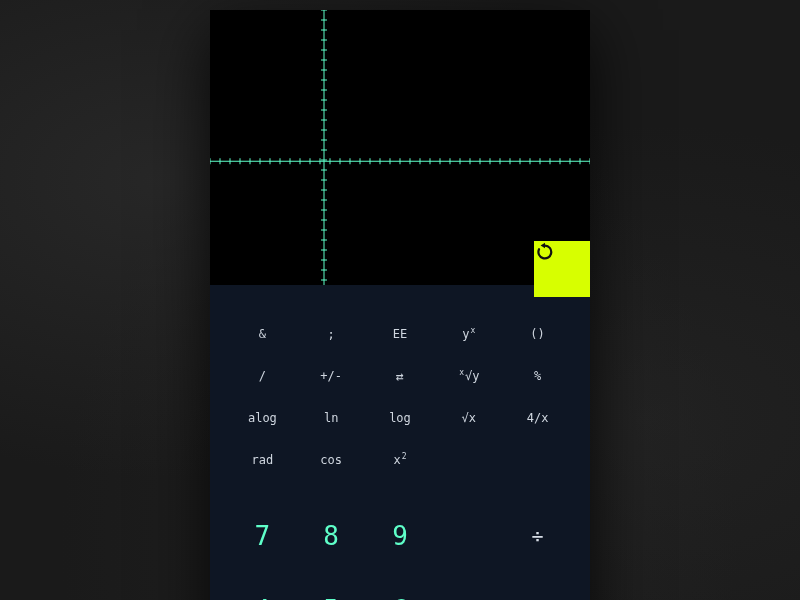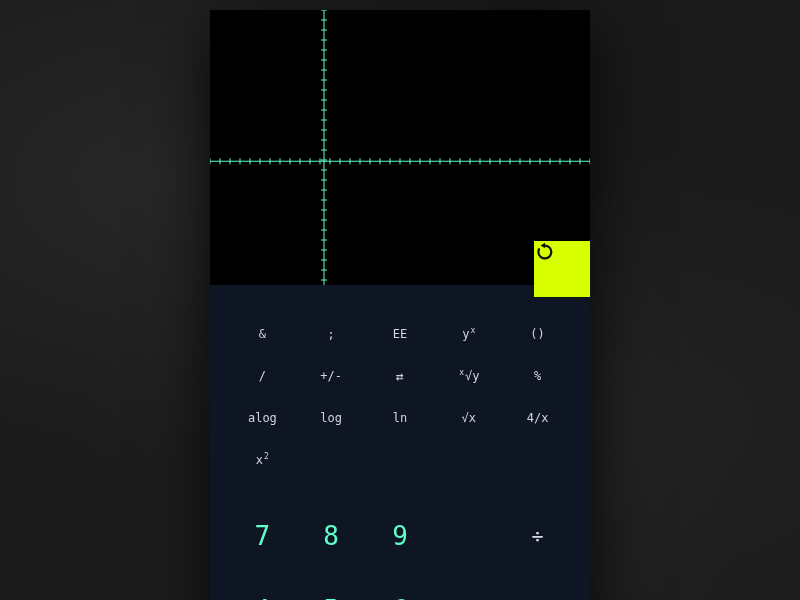--- a/index.html
+++ b/index.html
@@ -203,33 +203,39 @@
           </div>
           <div class="key">
             <span>%</span>
           </div>
         </div>
         <div class="row">
           <div class="key">
             <span>alog</span>
           </div>
           <div class="key">
+            <span>ln</span>
+          </div>
+          <div class="key">
             <span>log</span>
           </div>
           <div class="key">
-            <span>ln</span>
-          </div>
-          <div class="key">
             <span>√x</span>
           </div>
           <div class="key">
             <span>4/x</span>
           </div>
         </div>
         <div class="row">
+          <div class="key">
+            <span>rad</span>
+          </div>
+          <div class="key">
+            <span>cos</span>
+          </div>
           <div class="key">
             <span>x</span>
             <span class="sup">2</span>
           </div>
         </div>
       </div>
     <div class="num-rows" id="num-rows">
         <div class="row">
           <div class="nkey">
             <span>7</span>

